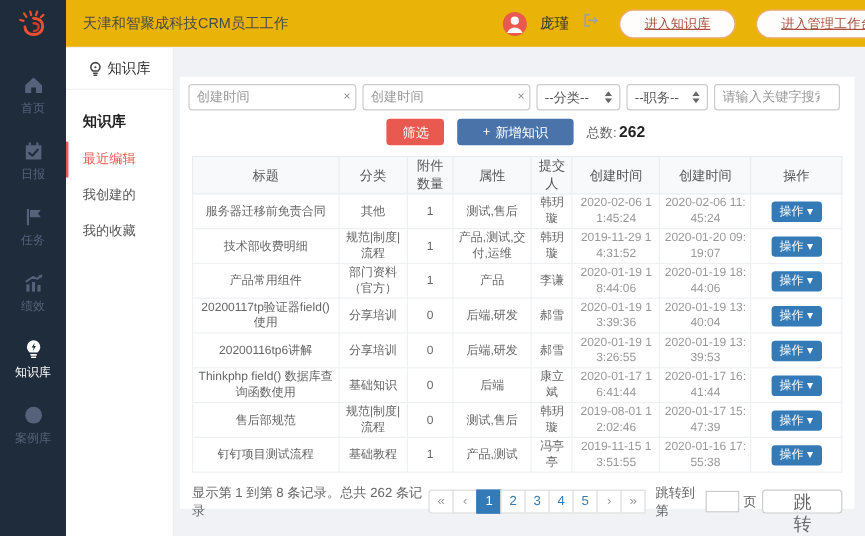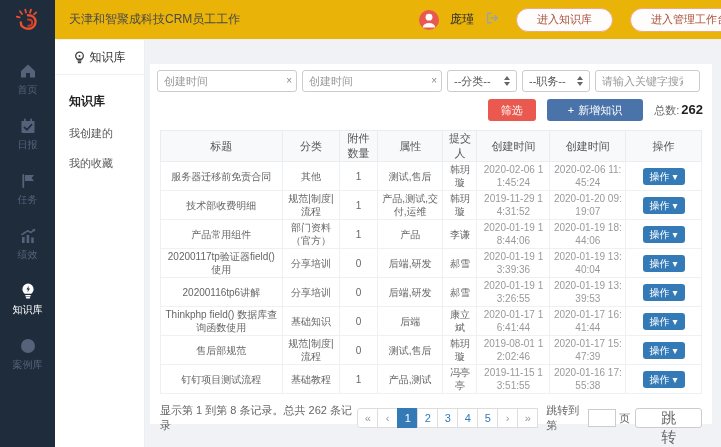--- a/index.html
+++ b/index.html
@@ -21,21 +21,21 @@
   .nav-item.active .fill { fill:#ffffff; }
   
   .app-header { position:absolute; left:55px; top:0; width:708px; height:40px; background:#eab308;
     border-bottom:1px solid #f0f0f0; display:flex; align-items:center; padding:0 14px; z-index:4; }
   .app-title { font-size:12px; color:#4a4a4a; }
   .header-right { margin-left:auto; display:flex; align-items:center; gap:11px; }
   .avatar { width:20px; height:20px; border-radius:50%; background:#e9594f; overflow:hidden; display:flex; align-items:flex-end; justify-content:center; }
   .user-name { font-size:12px; color:#333; }
   .logout-icon svg { width:14px; height:14px; stroke:#9aa2ab; fill:none; stroke-width:1.6; stroke-linecap:round; stroke-linejoin:round; }
   .pill-btn { height:24px; padding:0 20px; border-radius:13px; border:1px solid #ecaa81; background:#fffdfb;
-    color:#a8513e; font-size:11px; display:flex; align-items:center; cursor:pointer; margin-left:6px; }
+    color:#a8513e; font-size:11px; display:flex; align-items:center; cursor:pointer; margin-left:6px;text-decoration:underline; }
   
   .sub-sidebar { position:absolute; left:55px; top:40px; width:90px; height:407px; background:#fff; border-right:1px solid #ebeef2; z-index:3; }
   .kb-header { height:35px; display:flex; align-items:center; justify-content:center; gap:5px; border-bottom:1px solid #f1f1f1; font-size:12px; color:#333; }
   .kb-header svg { width:11px; height:13px; stroke:#444; fill:none; stroke-width:1.4; stroke-linecap:round; }
   .kb-section-title { margin:18px 0 8px 14px; font-size:12px; color:#222; font-weight:bold; }
   .kb-item { height:30px; line-height:30px; padding-left:12px; font-size:11px; color:#555; border-left:2px solid transparent; cursor:pointer; }
   .kb-item.active { color:#e9594f; border-left-color:#e9594f; }
   
   .main { position:absolute; left:145px; top:40px; width:576px; height:407px; background:#f0f2f5; }
   .card { position:absolute; left:5px; top:24px; width:562px; height:360px; background:#fff; padding:6px 7px; }
@@ -49,21 +49,21 @@
   .w-date { width:140px; }
   .w-search { width:105px; }
   .select-box { height:22px; border:1px solid #ccc; border-radius:3px; background:#fff; display:flex; align-items:center;
     justify-content:space-between; padding:0 6px; font-size:11px; color:#555; cursor:pointer; }
   .w-sel1 { width:70px; } .w-sel2 { width:68px; }
   .updown { display:flex; flex-direction:column; gap:2px; }
   .updown i { display:block; width:0; height:0; border-left:3px solid transparent; border-right:3px solid transparent; }
   .updown .up { border-bottom:4px solid #666; }
   .updown .down { border-top:4px solid #666; }
   
-  .action-row { display:flex; justify-content:flex-end; align-items:center; margin-top:7px; gap:11px; padding-right:2px; }
+  .action-row { display:flex; justify-content:center; align-items:center; margin-top:7px; gap:11px; padding-right:2px; }
   .btn { height:22px; border:none; border-radius:3px; color:#fff; font-size:11px; cursor:pointer; display:flex; align-items:center;
     font-family:"Liberation Sans","DejaVu Sans",sans-serif; }
   .btn-filter { background:#e9594f; padding:0 13px; }
   .btn-add { background:#4a73aa; padding:0 21px; gap:4px; }
   .total { font-size:11px; color:#666; }
   .total b { font-size:13px; color:#222; margin-left:2px; }
   
   table { width:calc(100% - 6px); margin:9px 3px 0; border-collapse:collapse; table-layout:fixed; }
   th { background:#f7f9fb; border:1px solid #e9edf1; font-size:11px; color:#555; font-weight:normal; height:22px; padding:0 2px; }
   td { border:1px solid #eef1f4; font-size:10px; color:#666; text-align:center; height:28px; padding:1px 3px; line-height:1.3; word-break:break-all; }
@@ -177,20 +177,21 @@
 <div class="sub-sidebar">
   <div class="kb-header">
     <svg viewBox="0 0 12 14">
       <path d="M6 1.2 a4.2 4.2 0 0 1 4.2 4.2 c0 1.7 -1.1 2.6 -1.8 3.5 H3.6 C2.9 8 1.8 7.1 1.8 5.4 A4.2 4.2 0 0 1 6 1.2 Z"></path>
       <path d="M4.4 10.8 h3.2 M4.8 12.6 h2.4"></path>
         <circle cx="6" cy="5.4" r="1" fill="#444" stroke="none"></circle>
     </svg>
     <span>知识库</span>
   </div>
   <div class="kb-section-title">知识库</div>
+  <div class="kb-item active">最近编辑</div>
   <div class="kb-item">我创建的</div>
   <div class="kb-item">我的收藏</div>
 </div>
 
 <div class="main">
   <div class="card">
 
     <div class="filter-row">
       <div class="text-input-wrap w-date">
         <input type="text" placeholder="创建时间" style="">

